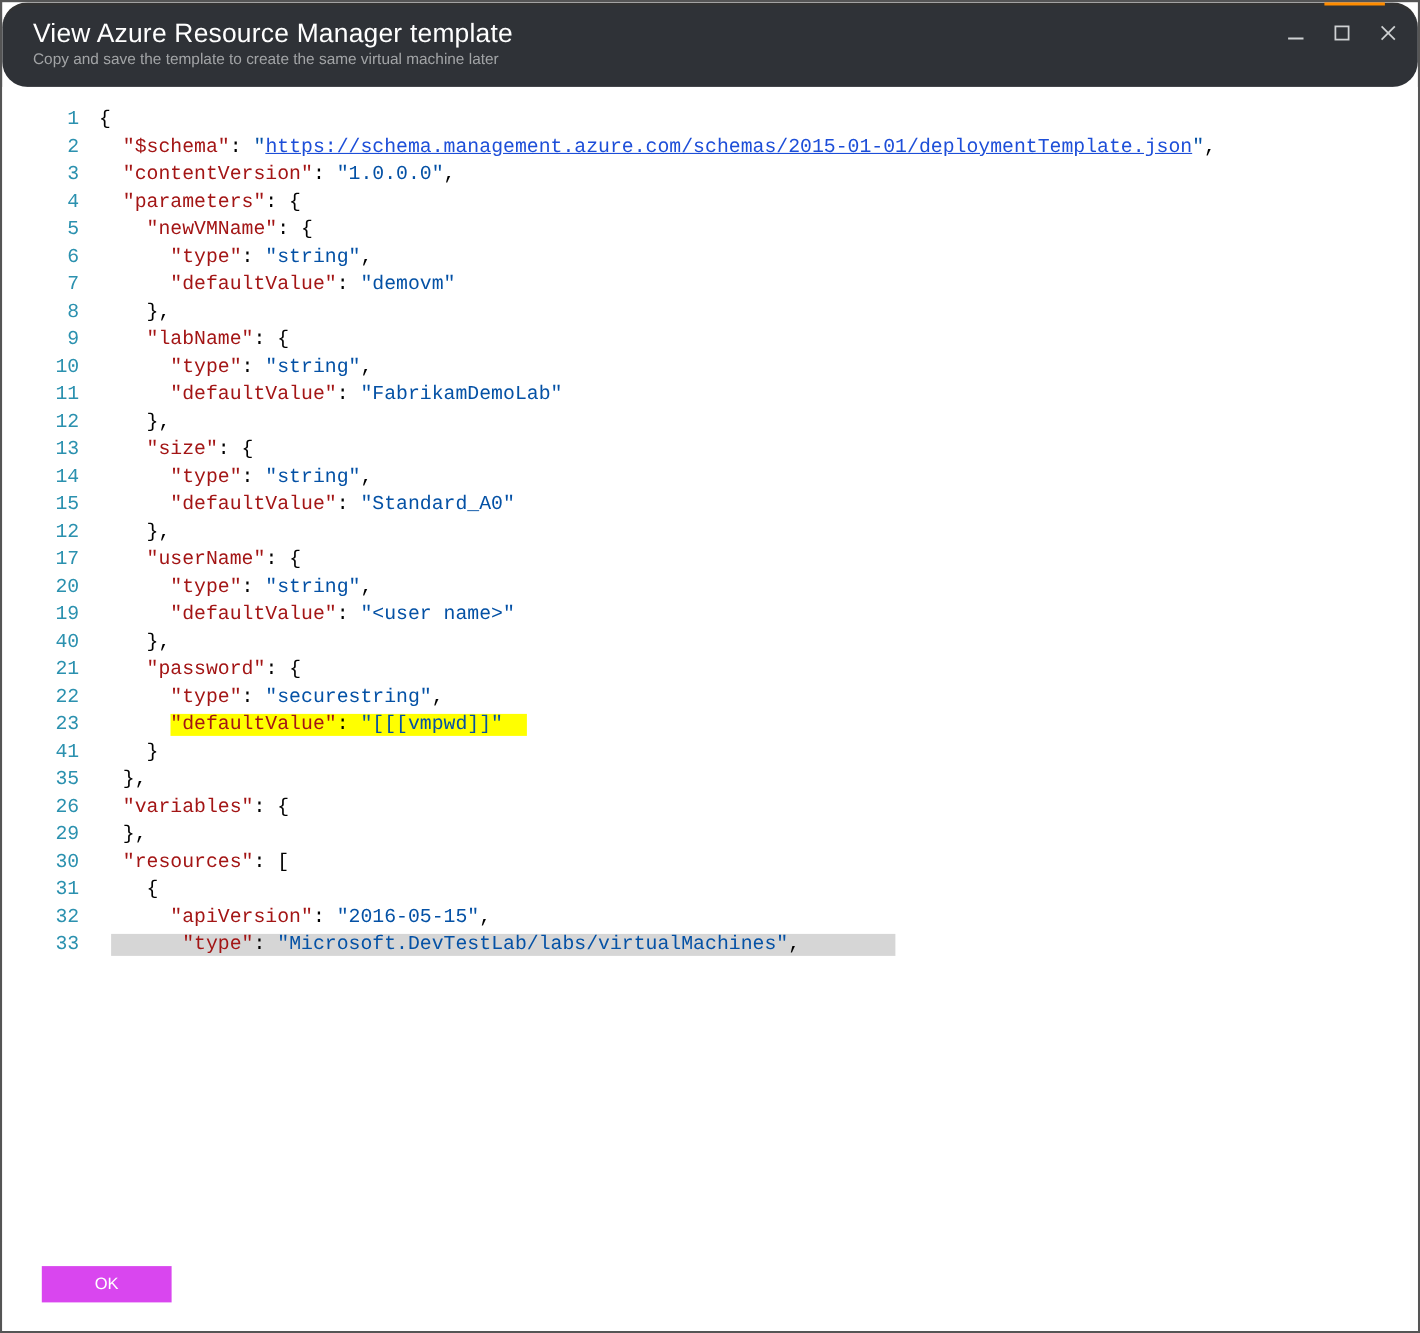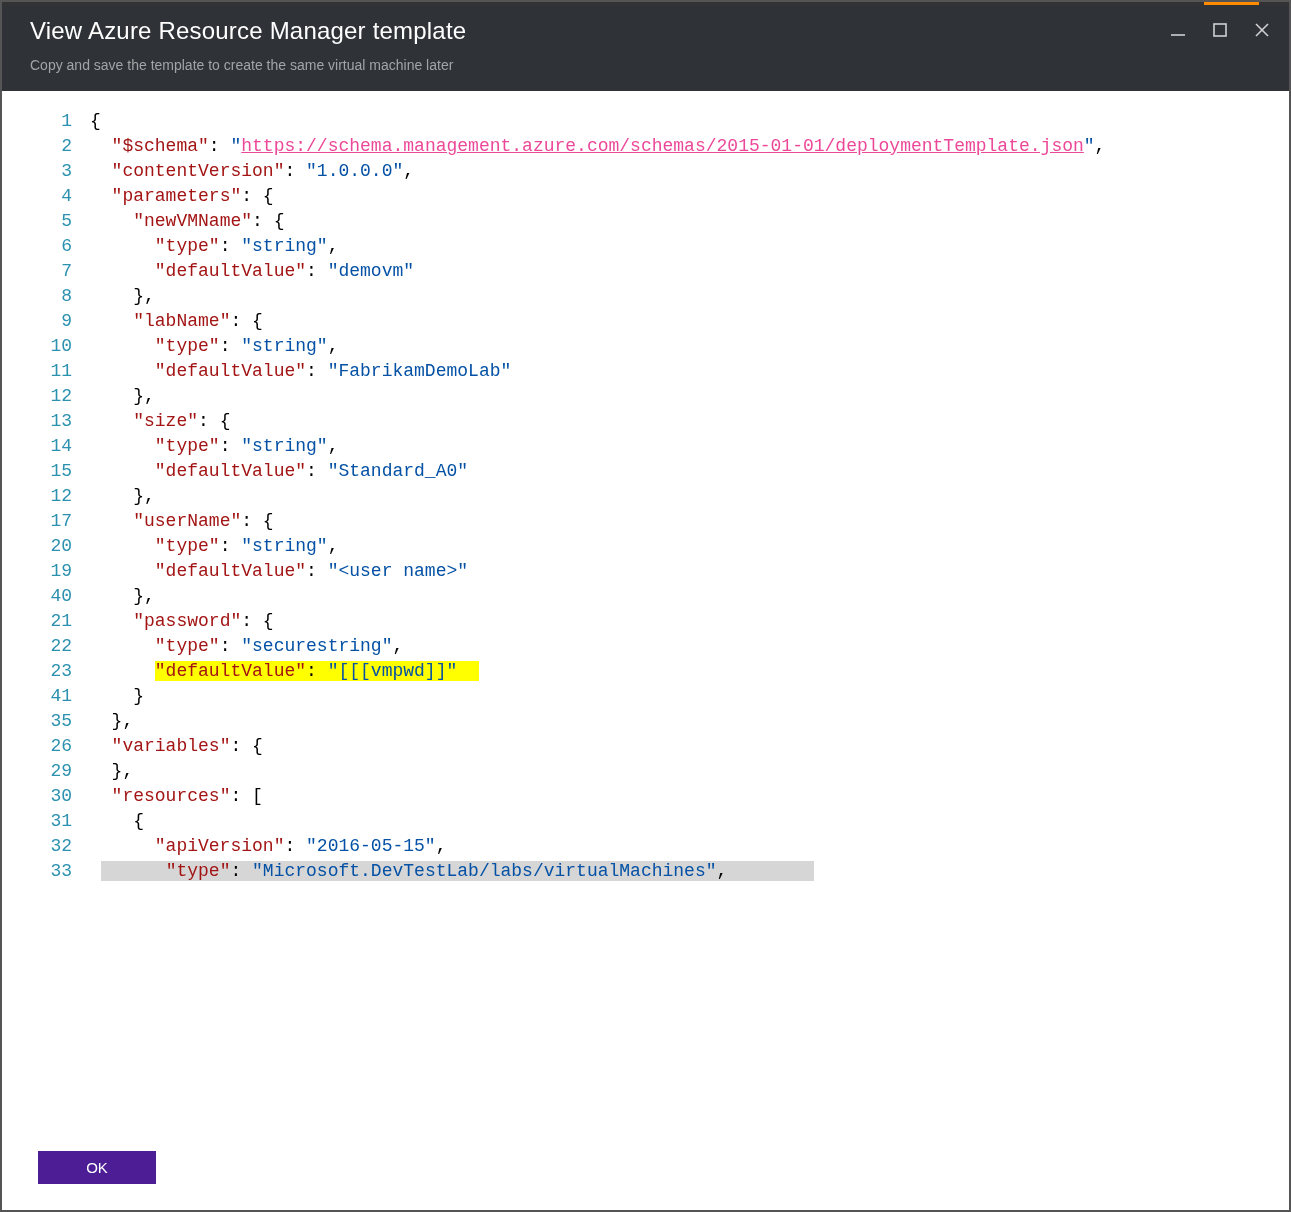--- a/index.html
+++ b/index.html
@@ -14,39 +14,40 @@
       flex-direction: column;
     }
     .titlebar {
       background: #2f3237;
       color: #fff;
       display: flex;
       align-items: flex-start;
       padding: 12px 14px 18px 28px;
       position: relative;
       border-top: 3px solid #333;
+      border-radius: 23px;
     }
     .titlebar::before {
       content: "";
       position: absolute;
       top: -3px; right: 30px;
       width: 55px; height: 3px;
       background: #ff8c00;
     }
     .title-block { flex: 1 1 auto; }
     .title {
       font-size: 24px;
       font-weight: 400;
       color: #fff;
       letter-spacing: .2px;
     }
     .subtitle {
       font-size: 14px;
       color: #a2a4a6;
-      margin-top: 12px;
+      margin-top: 0;
     }
     .win-controls {
       display: flex;
       gap: 24px;
       margin-top: 4px;
       margin-right: 4px;
     }
     .win-icon {
       width: 18px; height: 18px;
       stroke: #cfd1d3;
@@ -81,33 +82,33 @@
       text-align: right;
       padding-right: 18px;
       color: #2b91af;
       flex: 0 0 auto;
       user-select: none;
     }
     .code { flex: 1 1 auto; }
     .p  { color: #000; }        
     .k  { color: #a31515; }     
     .s  { color: #0451a5; }     
-    .url{ color: #ec4899; text-decoration: underline; text-align: right; }
+    .url{ color: #1d4ed8; text-decoration: underline; text-align: right; }
     .hl { background: #ffff00; }
     .sel{ background: #d6d6d6; }
     .footer {
       padding: 22px 0 26px 36px;
       background: #fff;
     }
     .ok-btn {
       display: inline-block;
       min-width: 118px;
       text-align: center;
       padding: 8px 0;
-      background: #4c1d95;
+      background: #d946ef;
       color: #fff;
       font-size: 15px;
       font-family: "Segoe UI", Arial, sans-serif;
       border: none;
       cursor: pointer;
     }
   </style>
 </head>
 <body>
 

